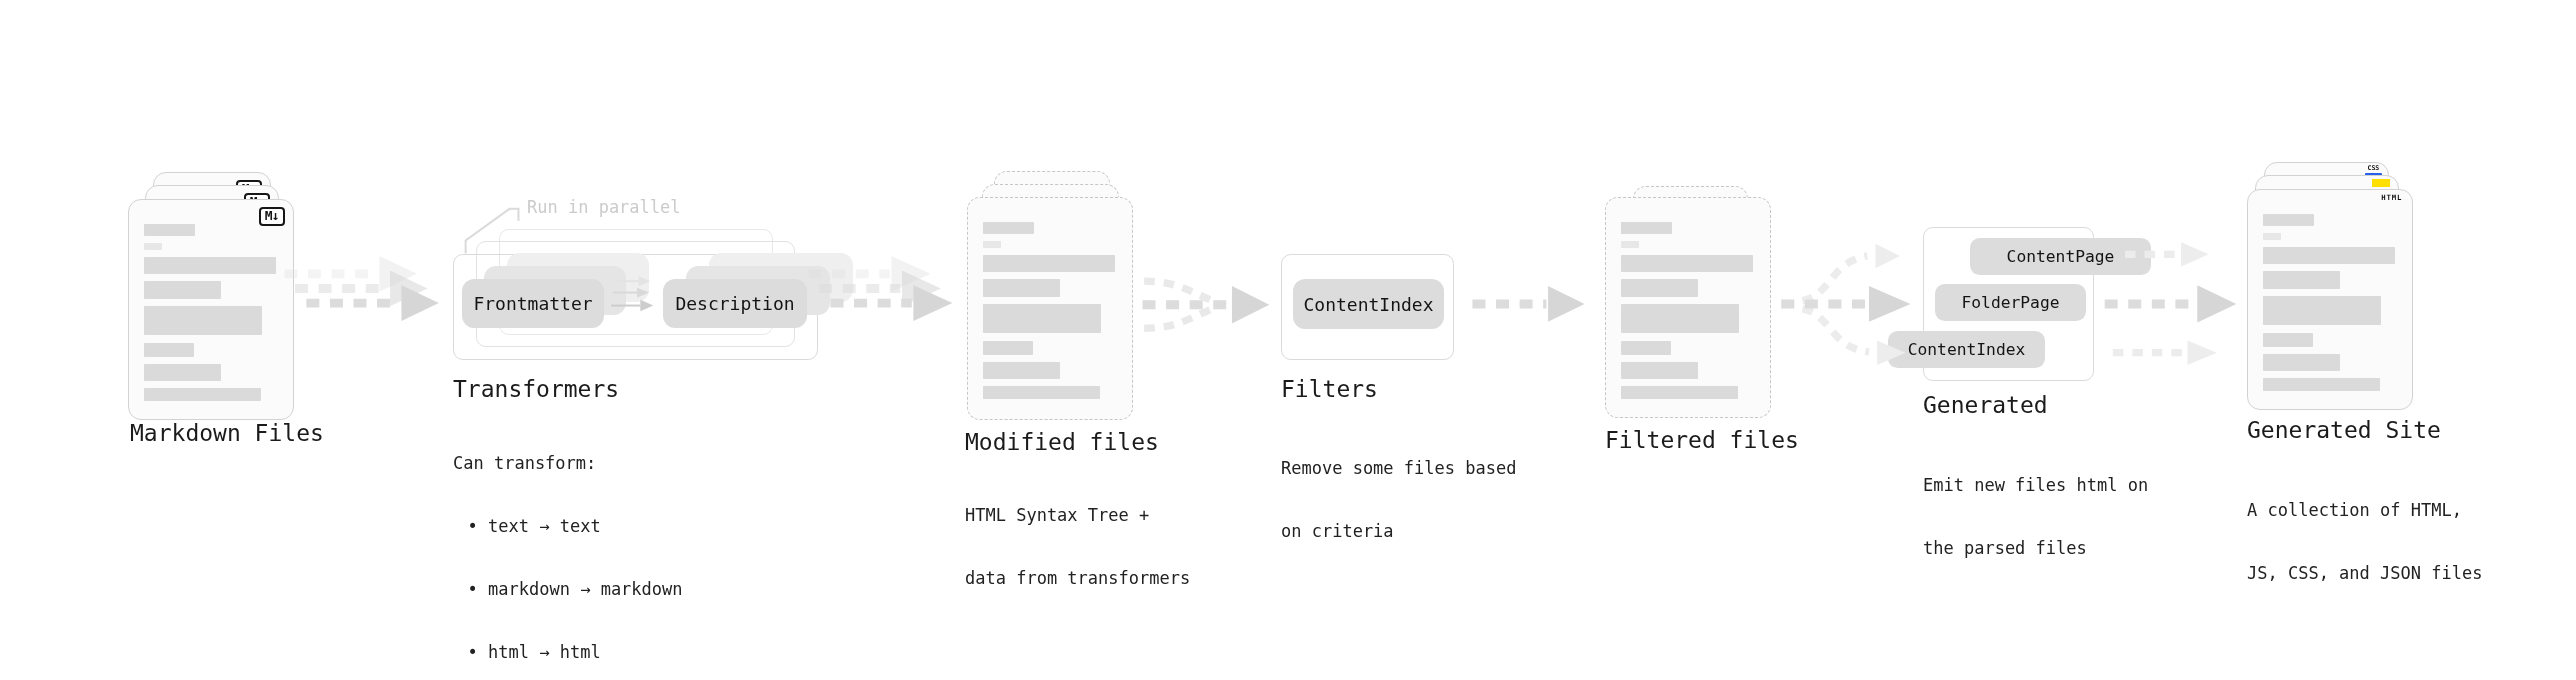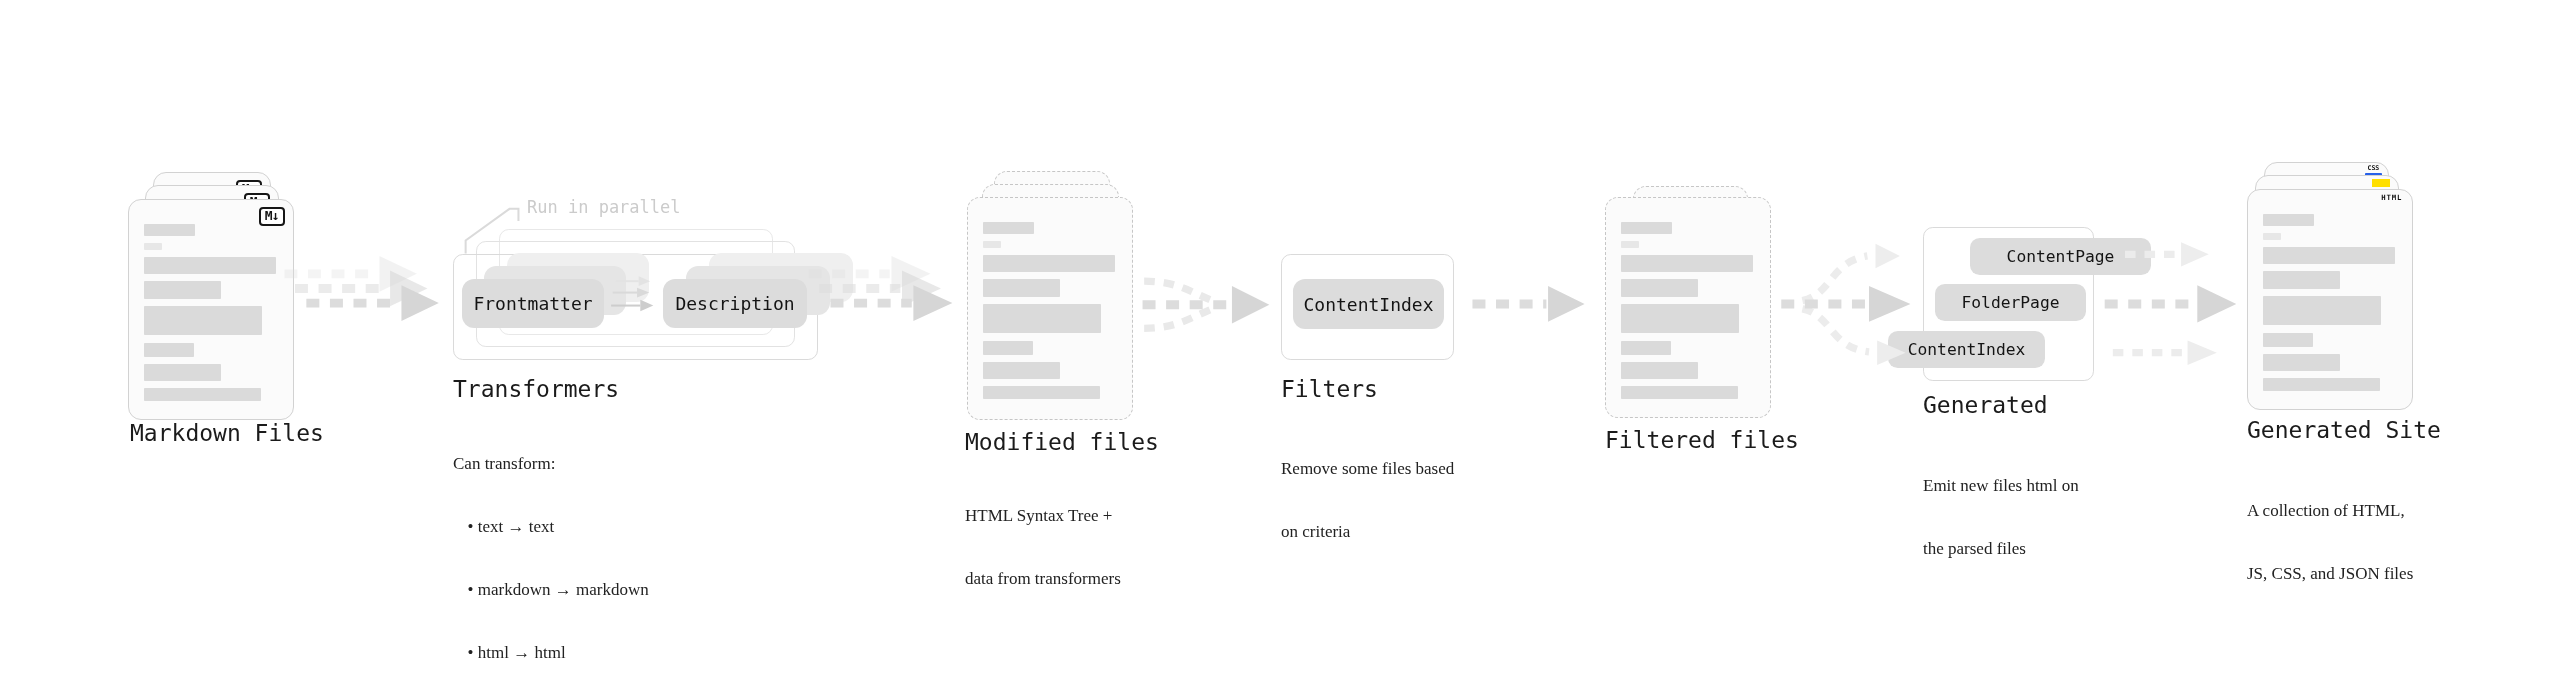--- a/index.html
+++ b/index.html
@@ -41,21 +41,21 @@
   .obox.l3{border-color:#e8e8e8;}
   .obox.solidbg{background:#ffffff;}
   .chip{position:absolute;background:#dcdcdc;border-radius:12.2px;display:flex;align-items:center;justify-content:center;
     font-size:18px;color:#141414;white-space:pre;}
   .chip.ghost1{background:#e5e5e5;}
   .chip.ghost2{background:#efefef;}
   .chip.small{font-size:16.3px;border-radius:9.8px;}
   
   .node-title{position:absolute;font-size:23px;font-weight:500;color:#1b1b1b;white-space:pre;}
   .node-desc{position:absolute;font-size:17px;line-height:21px;color:#222;white-space:pre;}
-  .node-desc .ind{display:block;font-family:Liberation Serif, serif;}
+  .node-desc .ind{display:block;}
   .annotation{position:absolute;font-size:17px;color:#cbcbcb;white-space:pre;}
   
   #arrows{position:absolute;left:0;top:0;z-index:40;pointer-events:none;}
   .layer{position:absolute;left:0;top:0;}
 </style>
 </head>
 <body>
 
 <div id="canvas">
 

